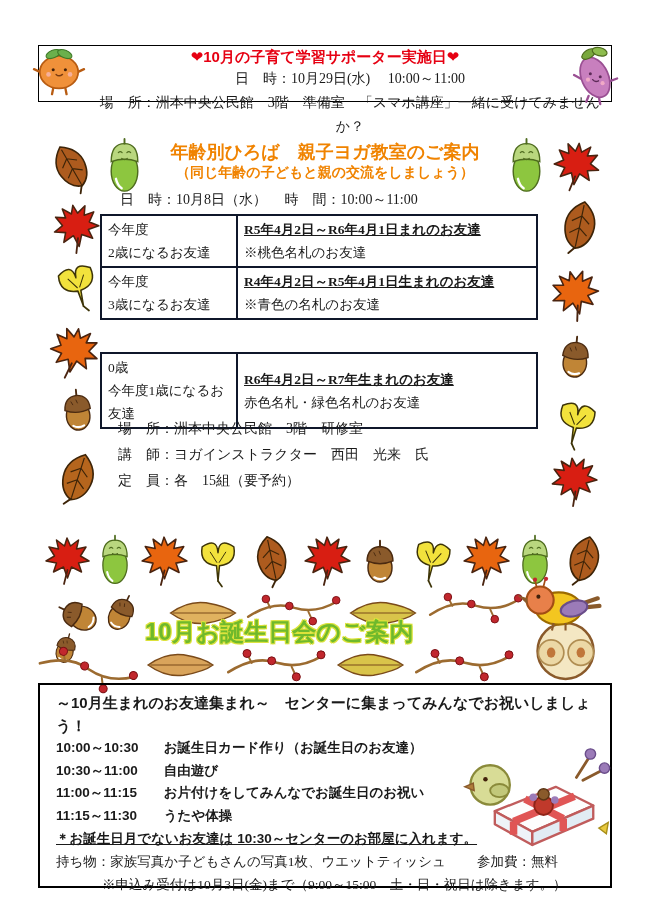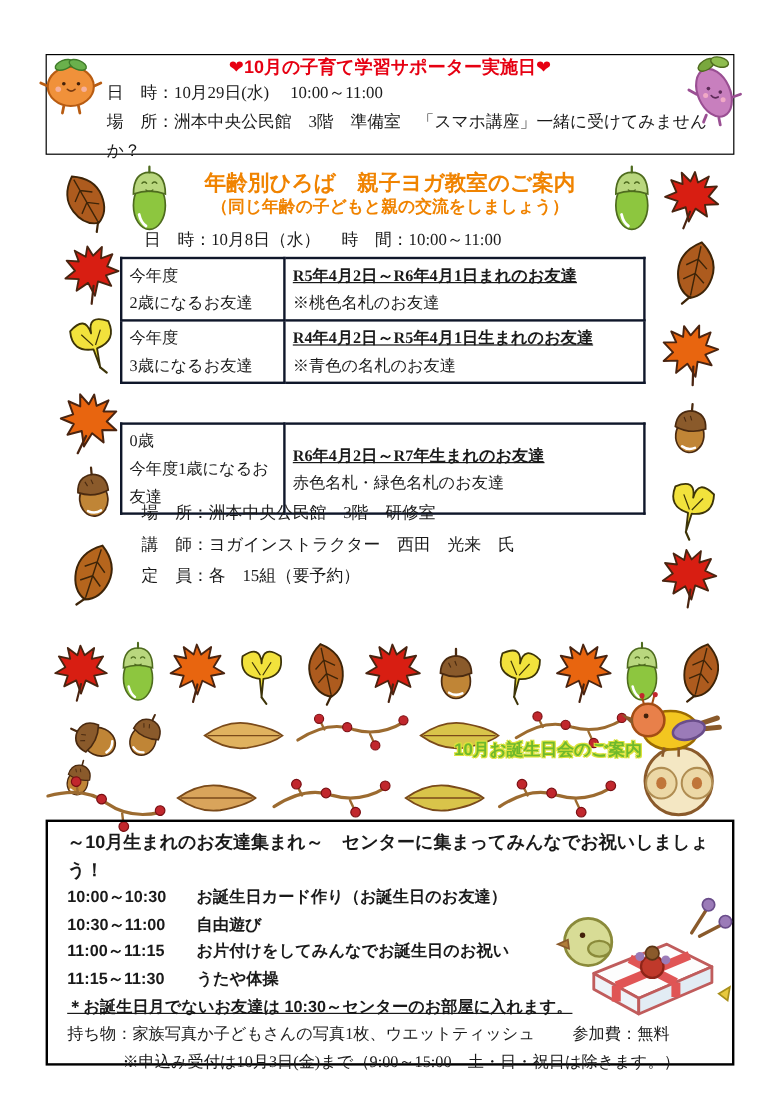--- a/index.html
+++ b/index.html
@@ -5,25 +5,25 @@
   * { margin:0; padding:0; box-sizing:border-box; }
   html,body { background:#fff; }
   body { font-family:"Liberation Serif","DejaVu Serif",serif; color:#1a1a1a; }
   .page { position:relative; width:650px; height:917px; background:#fff; overflow:hidden; }
 
   
   .deco { position:absolute; line-height:0; }
   .deco svg { display:block; overflow:visible; }
 
   
-  .top-box { position:absolute; left:38px; top:45px; width:574px; height:84px;
+  .top-box { position:absolute; left:38px; top:45px; width:574px; height:57px;
              border:1.5px solid #000; padding-top:1px; }
   .top-title { text-align:center; font-family:"Liberation Sans","DejaVu Sans",sans-serif;
                font-weight:bold; font-size:15px; color:var(--title_red,#e60012); line-height:20px; }
-  .top-line { font-size:14px; line-height:24px; padding-left:50px; }
+  .top-line { font-size:14px; line-height:24px; padding-left:50px;text-align:center; }
 
   
   .yoga-title { position:absolute; left:0; top:140px; width:100%; text-align:center;
                 font-family:"Liberation Sans","DejaVu Sans",sans-serif; font-weight:bold;
                 font-size:18px; color:var(--yoga_orange,#f08300); }
   .yoga-subtitle { position:absolute; left:0; top:164px; width:100%; text-align:center;
                 font-family:"Liberation Sans","DejaVu Sans",sans-serif; font-weight:bold;
                 font-size:14px; color:var(--yoga_orange,#f08300); }
   .date-line { position:absolute; font-size:14px; }
   .info-table { position:absolute; border-collapse:collapse; background:#fff; table-layout:fixed; }
@@ -31,23 +31,23 @@
   .col-left { width:136px; }
   .col-right { width:300px; }
   .cell-line { display:block; font-size:13.5px; line-height:23px; }
   .bold { font-weight:bold;text-decoration:underline; }
   .yoga-info { position:absolute; left:118px; top:416px; font-size:14px; }
   .yoga-info div { line-height:26px; }
   .app-line { margin-left:-6px; }
 
   
   .banner { position:absolute; left:35px; top:590px; width:580px; height:92px; }
-  .banner-title { position:absolute; left:110px; top:26px; width:390px; text-align:right;
+  .banner-title { position:absolute; left:110px; top:26px; width:390px; text-align:left;
                   font-family:"Liberation Sans","DejaVu Sans",sans-serif; font-weight:bold;
-                  font-size:14px; color:var(--birthday_green,#6fb92c); z-index:3;
+                  font-size:24px; color:var(--birthday_green,#6fb92c); z-index:3;
                   text-shadow:1px 1px 0 #dce23a, -1px -1px 0 #dce23a, 1px -1px 0 #dce23a, -1px 1px 0 #dce23a; }
 
   
   .bday-box { position:absolute; left:38px; top:683px; width:574px; height:205px;
               border:2px solid #000; padding:6px 16px 4px 16px;
               font-family:"Liberation Sans","DejaVu Sans",sans-serif; }
   .bday-heading { font-weight:bold; font-size:15px; line-height:23px; }
   .bday-dtrow { font-family:"Liberation Serif","DejaVu Serif",serif; font-size:14px; line-height:23px; }
   .bday-dtrow .place { margin-left:38px; }
   .sched-row { font-size:13.5px; font-weight:bold; line-height:22.5px; }

